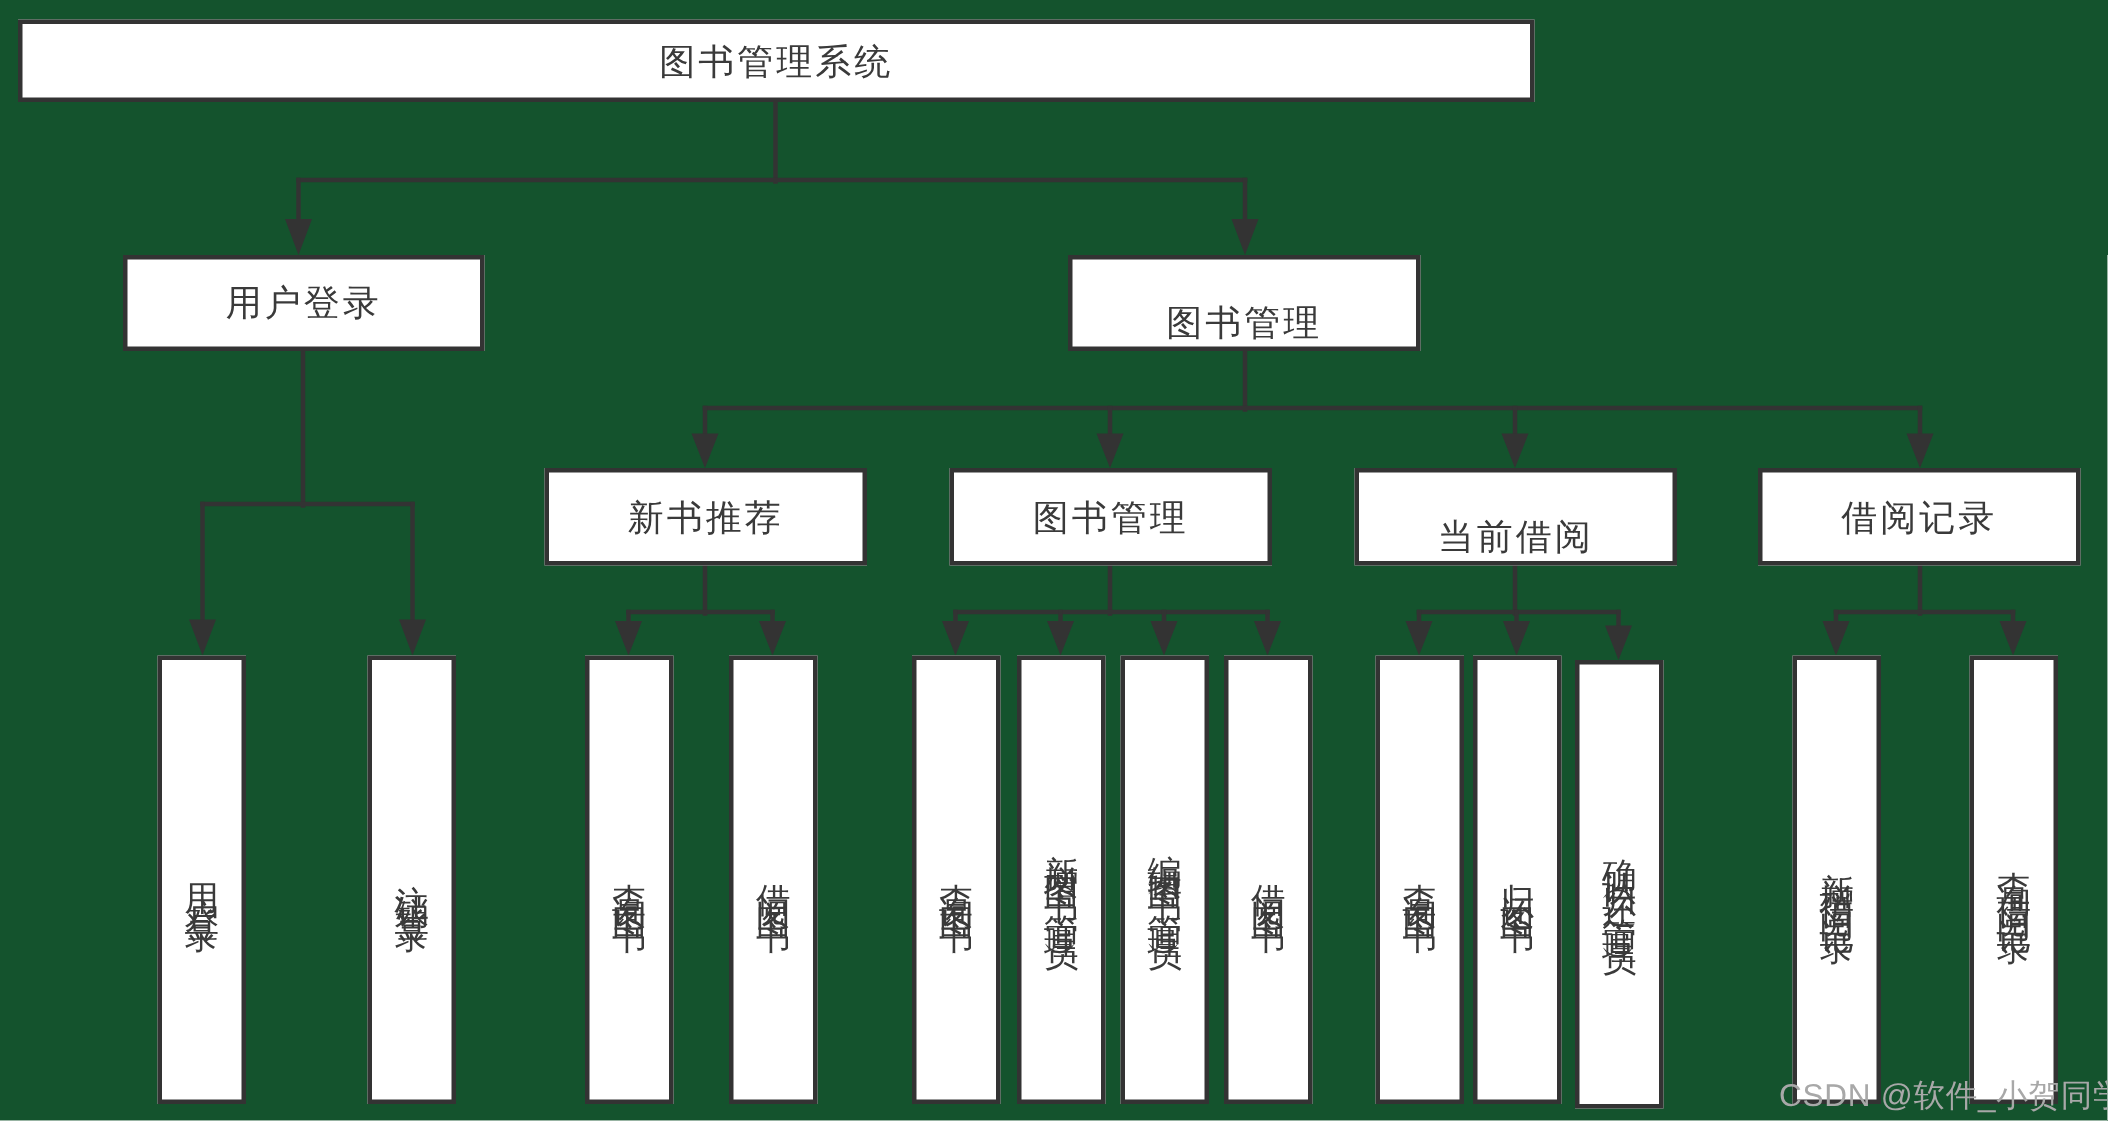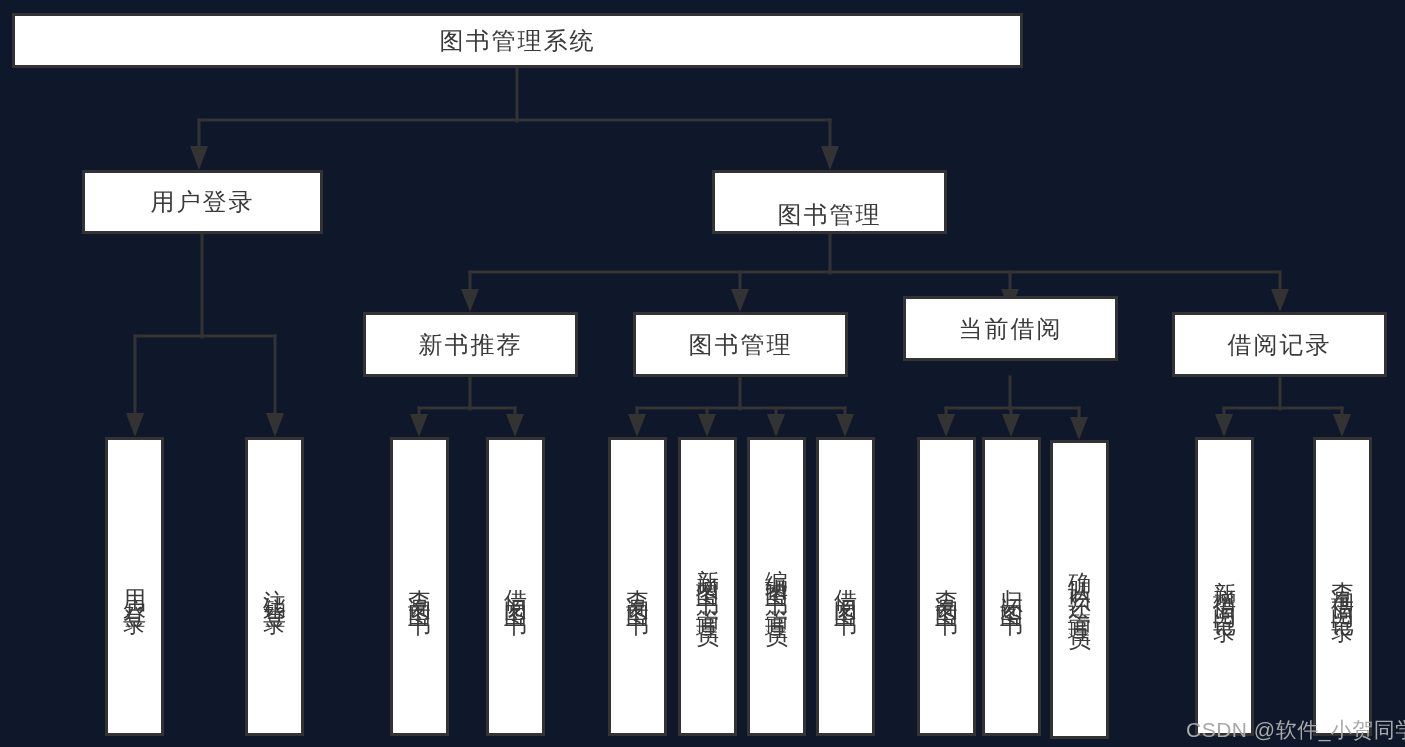--- a/index.html
+++ b/index.html
@@ -5,21 +5,21 @@
   html, body {
     margin: 0;
     padding: 0;
     background: #ffffff;
     font-family: "Liberation Sans", "DejaVu Sans", sans-serif;
   }
   .canvas {
     position: relative;
     width: 1405px;
     height: 747px;
-    background: #0f172a;
+    background: #14532d;
     overflow: hidden;
   }
   svg.connectors {
     position: absolute;
     left: 0; top: 0;
     width: 1405px; height: 747px;
     z-index: 1;
   }
   svg.connectors line { stroke: #333333; stroke-width: 3; stroke-linecap: square; }
   svg.connectors polygon { fill: #333333; }
@@ -130,21 +130,21 @@
   <div class="node h-node" style="left:712px; top:170px; width:235px; height:64px;align-items:flex-end;">
     <span class="label">图书管理</span>
   </div>
 
   <div class="node h-node" style="left:363px; top:312px; width:215px; height:65px;">
     <span class="label">新书推荐</span>
   </div>
   <div class="node h-node" style="left:633px; top:312px; width:215px; height:65px;">
     <span class="label">图书管理</span>
   </div>
-  <div class="node h-node" style="left:903px; top:296px; width:215px; height:65px;">
+  <div class="node h-node" style="left:903px; top:312px; width:215px; height:65px;align-items:flex-end;">
     <span class="label">当前借阅</span>
   </div>
   <div class="node h-node" style="left:1172px; top:312px; width:215px; height:65px;">
     <span class="label">借阅记录</span>
   </div>
 
   <div class="node v-node" style="left:105px; top:437px; width:59px; height:299px;">
     <span class="label">用户登录</span>
   </div>
   <div class="node v-node" style="left:245px; top:437px; width:59px; height:299px;">

